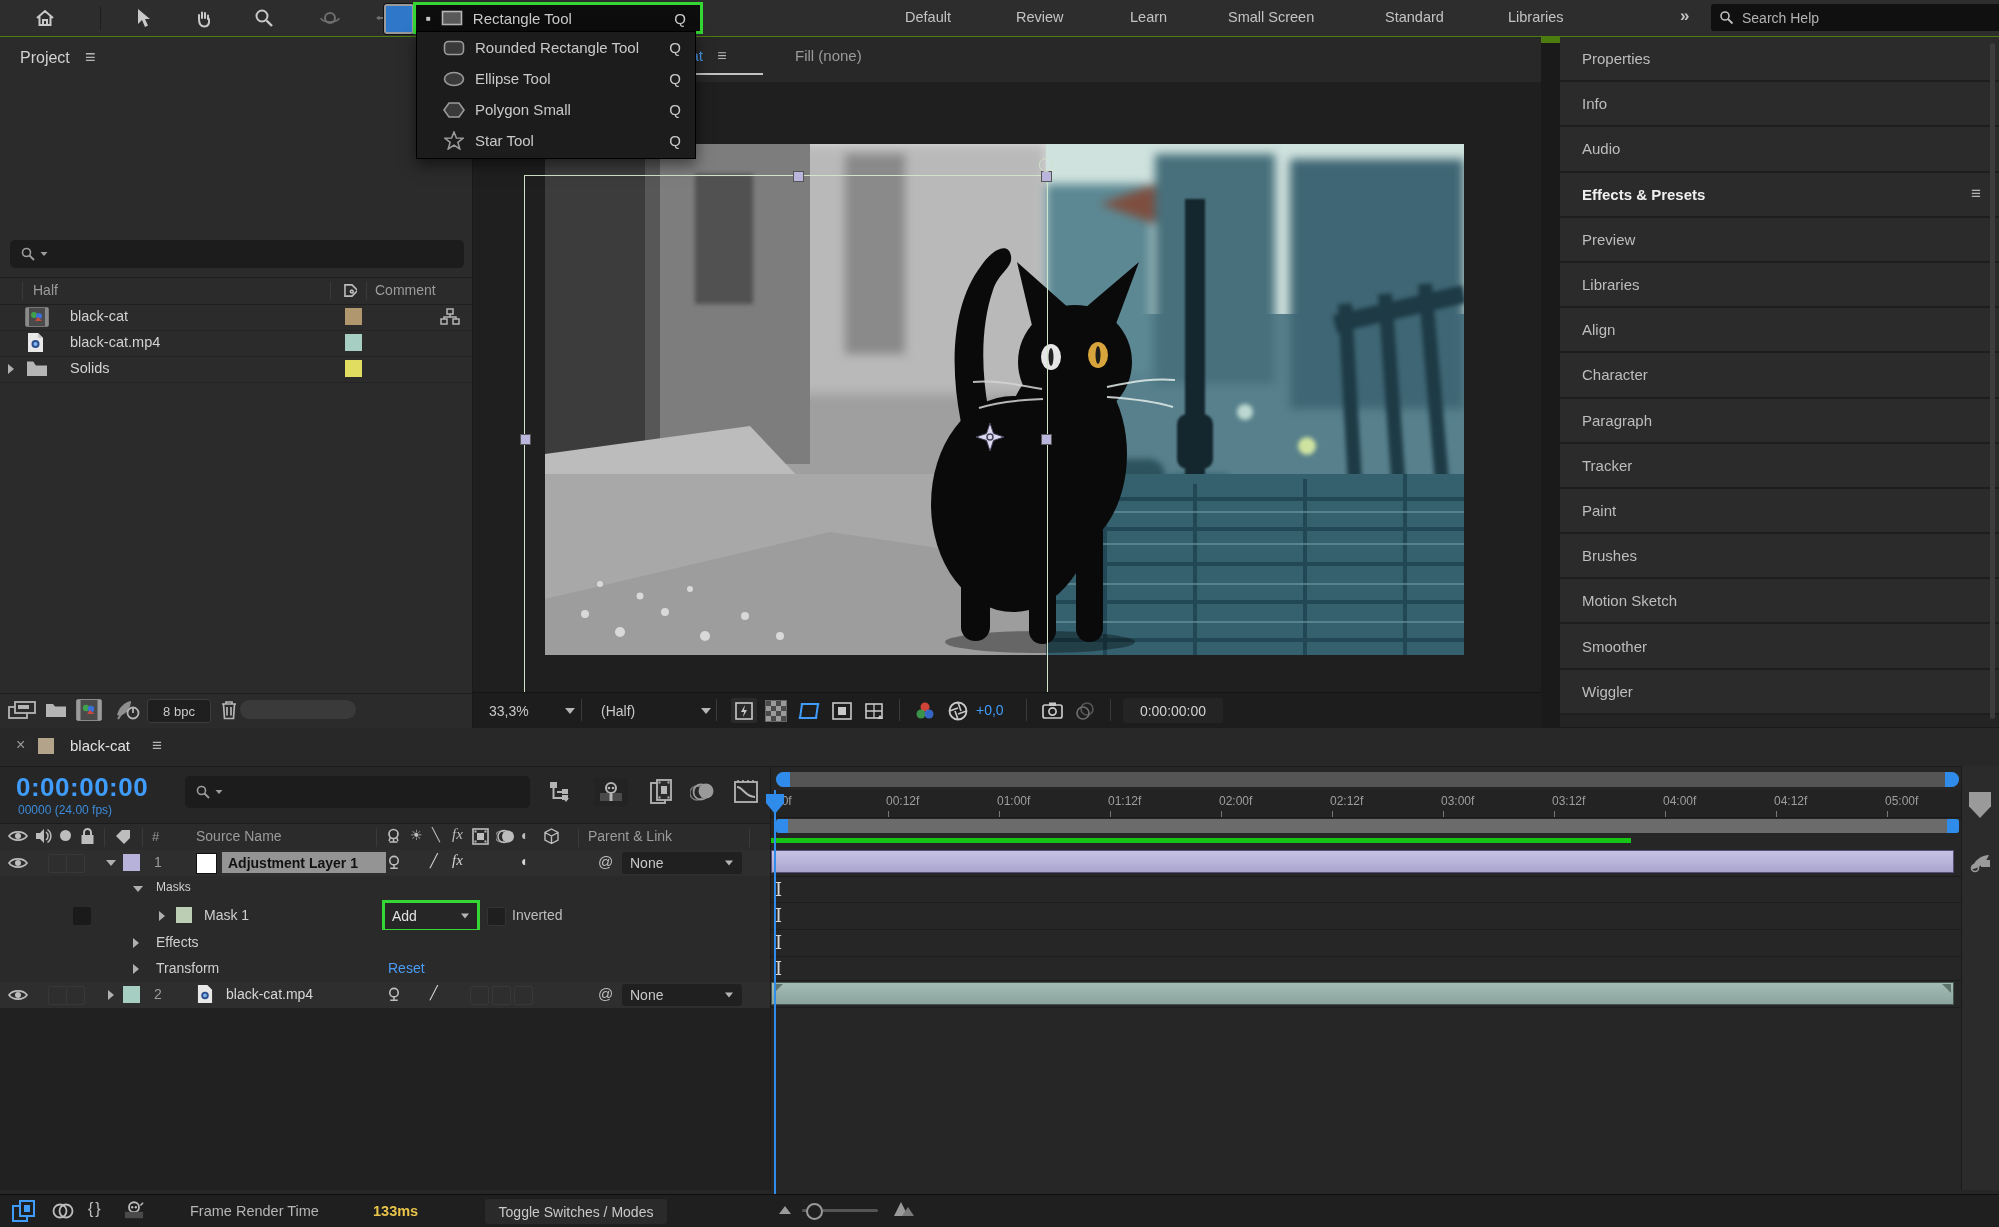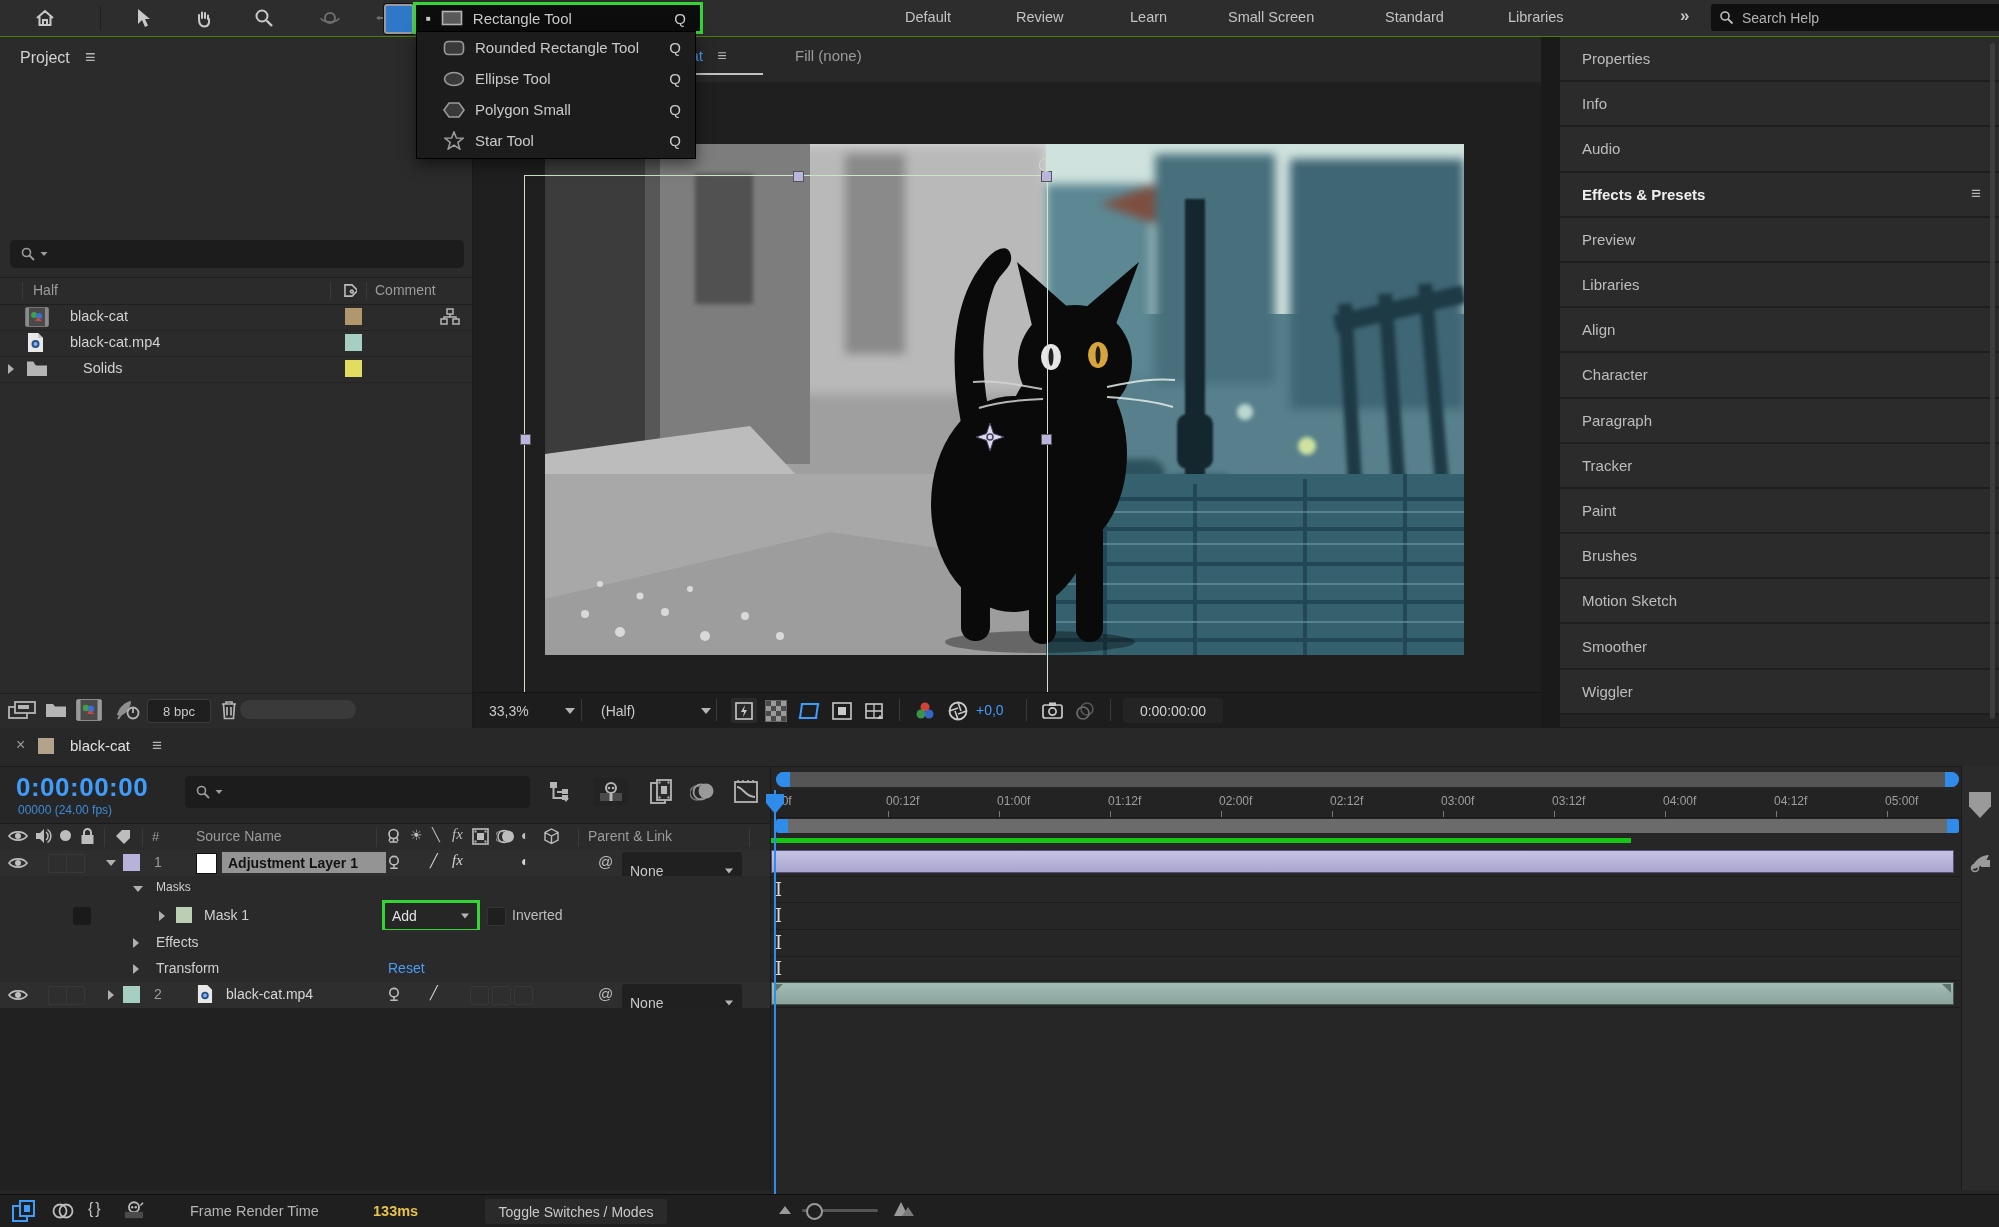--- a/index.html
+++ b/index.html
@@ -13,39 +13,39 @@
   .icon-svg{display:block;}
   .chev{display:inline-block;width:0;height:0;border-left:5px solid transparent;border-right:5px solid transparent;border-top:6px solid #b5b5b5;vertical-align:middle;}
   .toolbtn{display:flex;align-items:center;justify-content:center;}
   .wstab{color:#c3c3c3;font-size:14.5px;white-space:nowrap;}
   .ddrow{display:flex;align-items:center;height:31px;color:#c9c9c9;font-size:15px;}
   .ddrow .shape{width:30px;display:flex;justify-content:center;}
   .ddrow .lbl{flex:1;padding-left:6px;}
   .ddrow .q{padding-right:14px;color:#c9c9c9;}
   .rp-item{position:relative;height:43.2px;display:flex;align-items:center;padding-left:22px;background:#2b2b2b;border-bottom:2px solid #1e1e1e;color:#bdbdbd;font-size:15px;}
   .seln{background:#949494;color:#111;}
-  .noneDrop{position:absolute;height:22px;background:#202020;border-radius:3px;display:flex;align-items:center;justify-content:space-between;padding:8px 8px;color:#c9c9c9;font-size:14px;width:104px;top:2px;}
+  .noneDrop{position:absolute;height:22px;background:#202020;border-radius:3px;display:flex;align-items:center;justify-content:space-between;padding:0 8px;color:#c9c9c9;font-size:14px;width:104px;top:2px;}
   .ibeam{font-family:"DejaVu Serif",serif;font-size:18px;color:#d6d6d6;}
   .swbox{position:absolute;width:17px;height:17px;border:1px solid #383838;border-radius:2px;}
   .rowline{position:absolute;left:0;width:770px;height:26px;}
   .expander{display:inline-block;width:0;height:0;}
   .exp-open{border-left:5px solid transparent;border-right:5px solid transparent;border-top:6px solid #b0b0b0;}
   .exp-closed{border-top:5px solid transparent;border-bottom:5px solid transparent;border-left:6px solid #b0b0b0;}
   .greenbox{border:3px solid #33d633;}
   .ruler-lbl{position:absolute;top:4px;font-size:12px;color:#9e9e9e;white-space:nowrap;}
   .tick{position:absolute;bottom:0;width:1px;height:6px;background:#777;}
   .handle{position:absolute;width:9px;height:9px;background:#b9b5dd;border:1px solid #555;}
   .sep-v{position:absolute;width:1px;background:#3a3a3a;}
 </style>
 </head>
 <body>
 
 <div id="stage">
 
-  <div class="r" style="left:0;top:0;width:1999px;height:36px;background:#2d2d2d;border-bottom:1px solid #4d7c0f;">
+  <div class="r" style="left:0;top:0;width:1999px;height:36px;background:#2d2d2d;border-bottom:7px solid #4d7c0f;">
 
     <div class="r toolbtn" style="left:30px;top:6px;width:30px;height:24px;">
       <svg class="icon-svg" width="22" height="22" viewBox="0 0 22 22">
           <path d="M3 11 L11 4 L19 11 M5.5 9.5 V18 H16.5 V9.5 M9 18 V13 H13 V18" stroke="#c9c9c9" stroke-width="2" fill="none"></path>
         </svg>
     </div>
     <div class="r" style="left:100px;top:6px;width:1px;height:24px;background:#1f1f1f;"></div>
     <div class="r toolbtn" style="left:128px;top:6px;width:28px;height:24px;">
       <svg class="icon-svg" width="20" height="22" viewBox="0 0 20 22">
           <path d="M6 2 L6 17 L10 13 L13 20 L16 18.5 L13 12 L18 12 Z" fill="#c9c9c9"></path>
@@ -175,21 +175,21 @@
       <div class="r" style="left:345px;top:4px;width:17px;height:17px;background:#a6cec3;"></div>
     </div>
     <div class="r" style="left:0;top:319px;width:472px;height:26px;border-bottom:1px solid #242424;">
       <span class="expander exp-closed r" style="left:8px;top:8px;"></span>
       <div class="r" style="left:26px;top:4px;">
         <svg class="icon-svg" width="22" height="17" viewBox="0 0 22 17">
             <path d="M1 3 H8 L10 5.5 H21 V16 H1 Z" fill="#b5b5b5"></path>
             <path d="M1 1.5 H7 L8.5 3 H1 Z" fill="#b5b5b5"></path>
           </svg>
       </div>
-      <div class="r" style="left:83px;top:4px;color:#d2d2d2;font-size:14.5px;">Solids</div>
+      <div class="r" style="left:70px;top:4px;color:#d2d2d2;font-size:14.5px;">Solids</div>
       <div class="r" style="left:345px;top:4px;width:17px;height:17px;background:#e0dd61;"></div>
     </div>
 
     <div class="r" style="left:0;top:656px;width:472px;height:34px;background:#2b2b2b;border-top:1px solid #1f1f1f;">
       <div class="r" style="left:8px;top:6px;">
         <svg class="icon-svg" width="28" height="20" viewBox="0 0 28 20">
             <rect x="1" y="7" width="18" height="11" fill="none" stroke="#b5b5b5" stroke-width="1.8"></rect>
             <rect x="7" y="2" width="20" height="11" fill="#2b2b2b" stroke="#b5b5b5" stroke-width="1.8"></rect>
             <rect x="10" y="5" width="11" height="4" fill="#b5b5b5"></rect>
           </svg>

